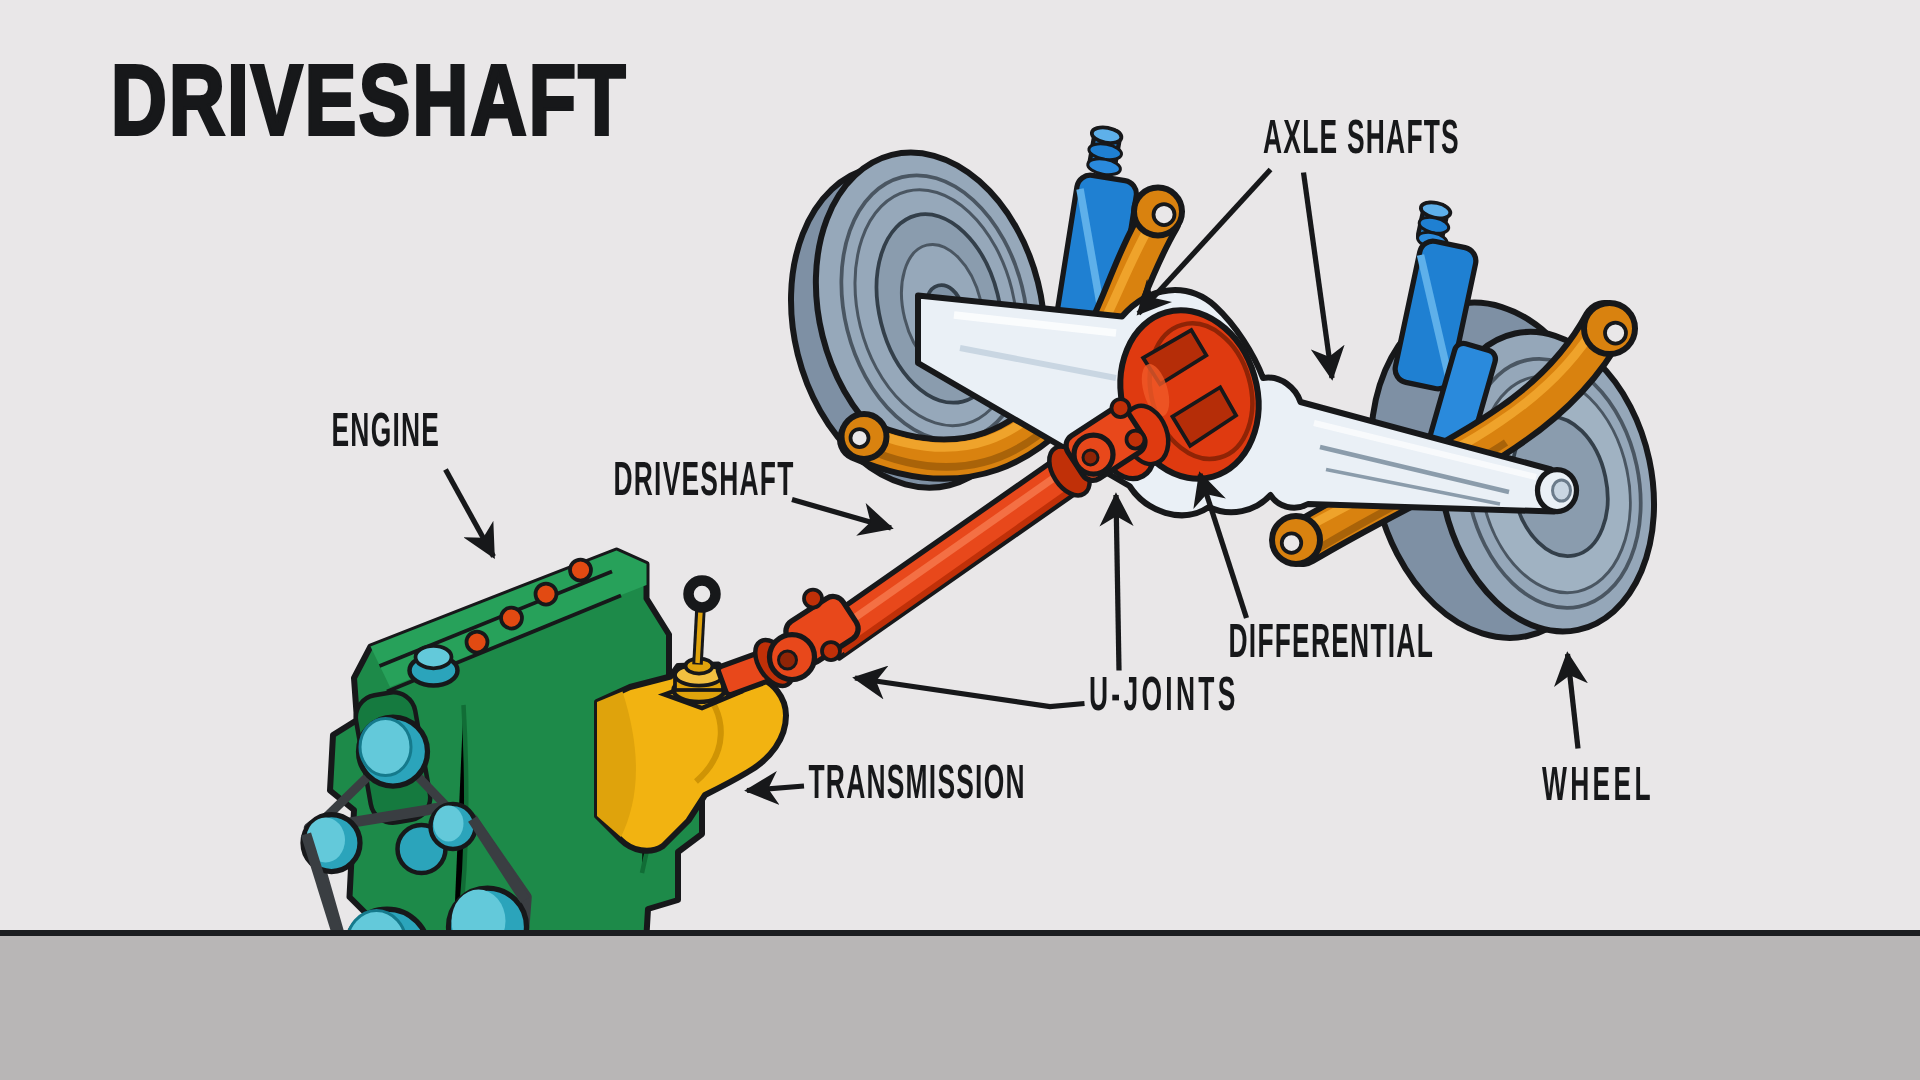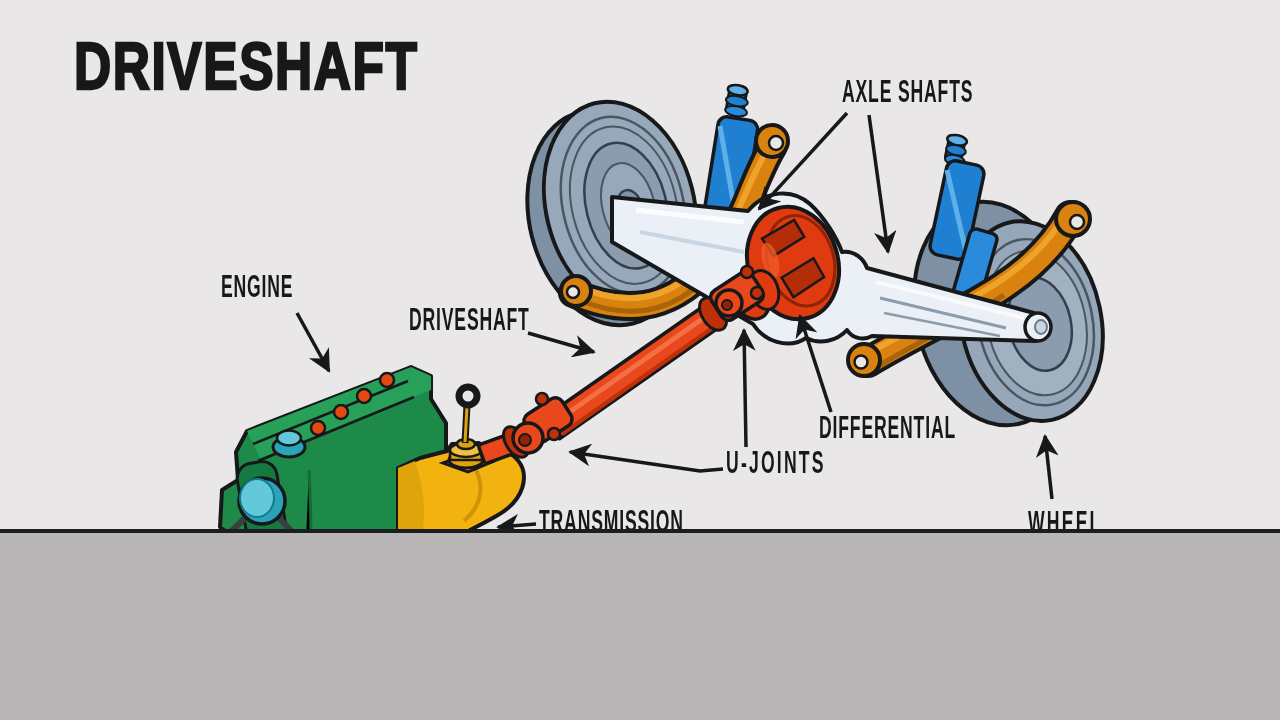--- a/index.html
+++ b/index.html
@@ -1,17 +1,17 @@
 <!DOCTYPE html>
 <html><head>
 <meta charset="utf-8">
 <style>
   html,body{margin:0;padding:0;background:#b8b6b6;}
   .stage{
-    position:relative;width:1280px;height:533px;overflow:hidden;
+    position:relative;width:1280px;height:624px;overflow:hidden;
     background:#e9e7e8;font-family:"Liberation Sans",sans-serif;
   }
   .stage svg{position:absolute;left:0;top:0;}
   .title{
     position:absolute;left:74px;top:33px;
     font-weight:900;font-size:66px;line-height:1;color:#17181a;
     letter-spacing:2px;-webkit-text-stroke:2.5px #17181a;
     transform:scaleX(0.78);transform-origin:0 0;white-space:nowrap;
   }
   .lbl{

